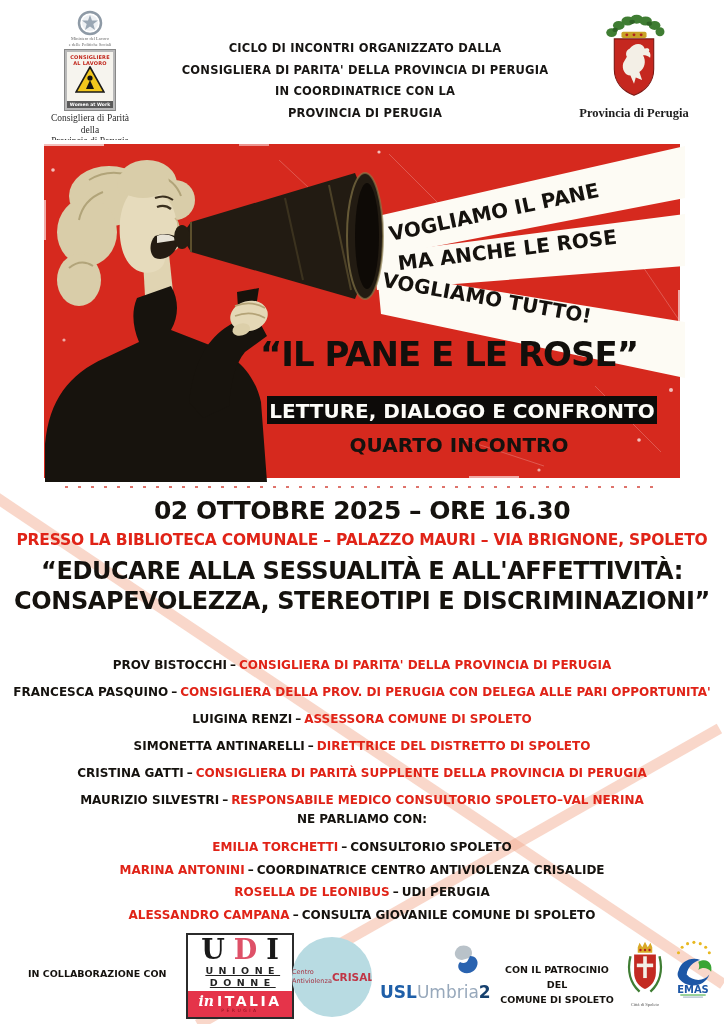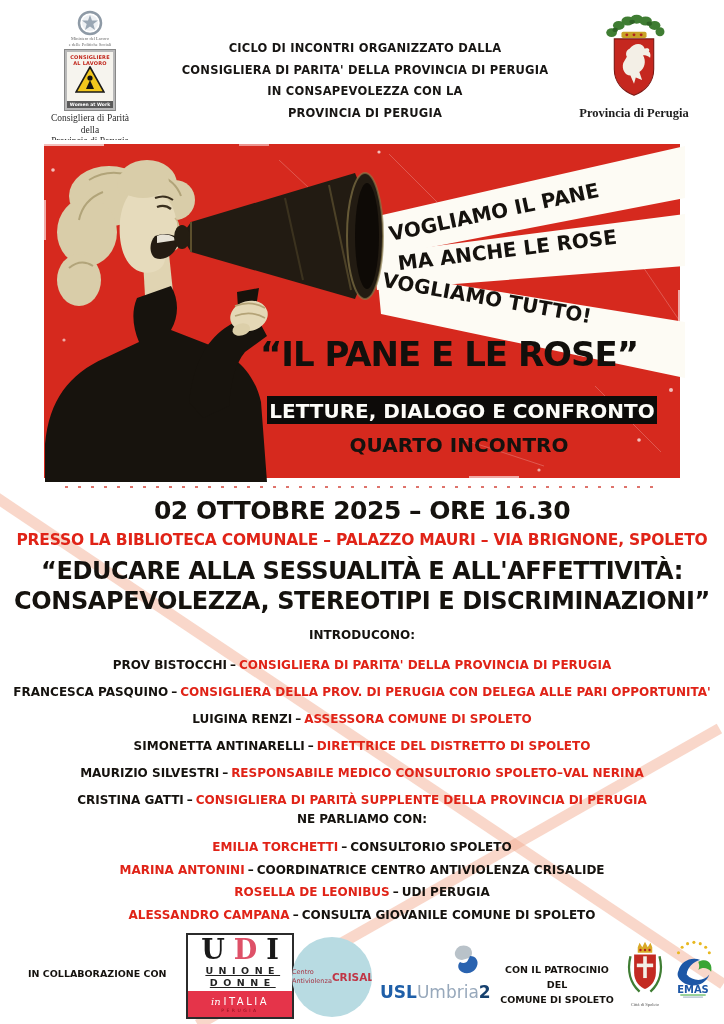--- a/index.html
+++ b/index.html
@@ -66,21 +66,21 @@
   
   .collab-label{left:28px;top:968px;width:156px;font-size:9.5px;font-weight:bold;color:#15120e;z-index:2;}
   .udi-box{left:186px;top:933px;width:108px;height:86px;border:2px solid #2b2b2b;background:#fff;z-index:2;
            display:flex;flex-direction:column;align-items:center;box-sizing:border-box;}
   .udi-letters{font-family:"DejaVu Serif",serif;font-weight:bold;font-size:27px;line-height:30px;letter-spacing:9px;
                padding-left:9px;color:#191919;}
   .udi-letters .d{color:#de5168;}
   .udi-line{font-size:9.5px;font-weight:bold;letter-spacing:5.5px;padding-left:5.5px;line-height:12px;color:#222;text-decoration:underline;}
   .udi-bar{width:100%;background:#e5344a;color:#fff;margin-top:2px;text-align:center;line-height:13px;flex:1;
            display:flex;flex-direction:column;justify-content:center;}
-  .udi-bar .row1{font-size:10px;font-weight:normal;letter-spacing:2.5px;}
+  .udi-bar .row1{font-size:14px;font-weight:bold;letter-spacing:2.5px;}
   .udi-bar .row1 .in{font-style:italic;font-family:"DejaVu Serif",serif;letter-spacing:0;margin-right:3px;}
   .udi-bar .row2{font-size:4.5px;letter-spacing:2.5px;color:#8f1020;line-height:5px;}
   .crisalide{left:292px;top:937px;width:80px;height:80px;border-radius:50%;background:#b8dbe2;z-index:2;
              display:flex;flex-direction:row;align-items:center;overflow:hidden;}
   .crisalide .bflies{margin-top:10px;}
   .crisalide .c-line1{font-size:6.5px;color:#a53343;line-height:9px;}
   .crisalide .c-line2{font-size:10.5px;font-weight:bold;color:#c03545;line-height:13px;}
   .usl{left:380px;top:944px;width:100px;text-align:right;z-index:2;}
   .usl-text{font-size:17px;white-space:nowrap;}
   .usl-text .p1{font-weight:bold;color:#1f5fa8;}
@@ -119,21 +119,21 @@
     </div>
     <div class="hdr-caption">
       <div>Consigliera di Parità della</div>
       <div>Provincia di Perugia</div>
     </div>
   </div>
 
   <div class="abs hdr-center">
     <div>CICLO DI INCONTRI ORGANIZZATO DALLA</div>
     <div>CONSIGLIERA DI PARITA' DELLA PROVINCIA DI PERUGIA</div>
-    <div>IN CONSAPEVOLEZZA CON LA</div>
+    <div>IN COORDINATRICE CON LA</div>
     <div>PROVINCIA DI PERUGIA</div>
   </div>
 
   <div class="abs hdr-right">
     <svg width="66" height="86" viewBox="0 0 70 96">
       <g fill="#3f7d33">
         <ellipse cx="10" cy="23" rx="6" ry="5"></ellipse>
           <ellipse cx="18" cy="15" rx="6.5" ry="5"></ellipse>
         <ellipse cx="28" cy="10" rx="7" ry="5"></ellipse>
           <ellipse cx="38" cy="8" rx="7" ry="5"></ellipse>
@@ -246,28 +246,27 @@
   </div>
   <div class="banner-specks"></div>
 
   <div class="abs event-date">02 OTTOBRE 2025 – ORE 16.30</div>
   <div class="abs event-venue">PRESSO LA BIBLIOTECA COMUNALE – PALAZZO MAURI – VIA BRIGNONE, SPOLETO</div>
   <div class="abs event-topic">
     <div>“EDUCARE ALLA SESSUALITÀ E ALL'AFFETTIVITÀ:</div>
     <div>CONSAPEVOLEZZA, STEREOTIPI E DISCRIMINAZIONI”</div>
   </div>
 
-  <div class="abs list-heading" style="top:628px;">INTRODUCONO:</div>
   <div class="sp-list intro-list" style="top:652px;">
       <div class="sp-row"><span class="sp-name">PROV BISTOCCHI</span><span class="sp-dash">–</span><span class="sp-role">CONSIGLIERA DI PARITA' DELLA PROVINCIA DI PERUGIA</span></div>
       <div class="sp-row"><span class="sp-name">FRANCESCA PASQUINO</span><span class="sp-dash">–</span><span class="sp-role">CONSIGLIERA DELLA PROV. DI PERUGIA CON DELEGA ALLE PARI OPPORTUNITA'</span></div>
       <div class="sp-row"><span class="sp-name">LUIGINA RENZI</span><span class="sp-dash">–</span><span class="sp-role">ASSESSORA COMUNE DI SPOLETO</span></div>
       <div class="sp-row"><span class="sp-name">SIMONETTA ANTINARELLI</span><span class="sp-dash">–</span><span class="sp-role">DIRETTRICE DEL DISTRETTO DI SPOLETO</span></div>
+      <div class="sp-row"><span class="sp-name">CRISTINA GATTI</span><span class="sp-dash">–</span><span class="sp-role">CONSIGLIERA DI PARITÀ SUPPLENTE DELLA PROVINCIA DI PERUGIA</span></div>
       <div class="sp-row"><span class="sp-name">MAURIZIO SILVESTRI</span><span class="sp-dash">–</span><span class="sp-role">RESPONSABILE MEDICO CONSULTORIO SPOLETO–VAL NERINA</span></div>
-      <div class="sp-row"><span class="sp-name">CRISTINA GATTI</span><span class="sp-dash">–</span><span class="sp-role">CONSIGLIERA DI PARITÀ SUPPLENTE DELLA PROVINCIA DI PERUGIA</span></div>
     </div>
 
   <div class="abs list-heading" style="top:812px;">NE PARLIAMO CON:</div>
   <div class="sp-list panel-list" style="top:836px;">
       <div class="sp-row"><span class="sp-name">EMILIA TORCHETTI</span><span class="sp-dash">–</span><span class="sp-role">CONSULTORIO SPOLETO</span></div>
       <div class="sp-row"><span class="sp-name">MARINA ANTONINI</span><span class="sp-dash">–</span><span class="sp-role">COORDINATRICE CENTRO ANTIVIOLENZA CRISALIDE</span></div>
       <div class="sp-row"><span class="sp-name">ROSELLA DE LEONIBUS</span><span class="sp-dash">–</span><span class="sp-role">UDI PERUGIA</span></div>
       <div class="sp-row"><span class="sp-name">ALESSANDRO CAMPANA</span><span class="sp-dash">–</span><span class="sp-role">CONSULTA GIOVANILE COMUNE DI SPOLETO</span></div>
     </div>
 

